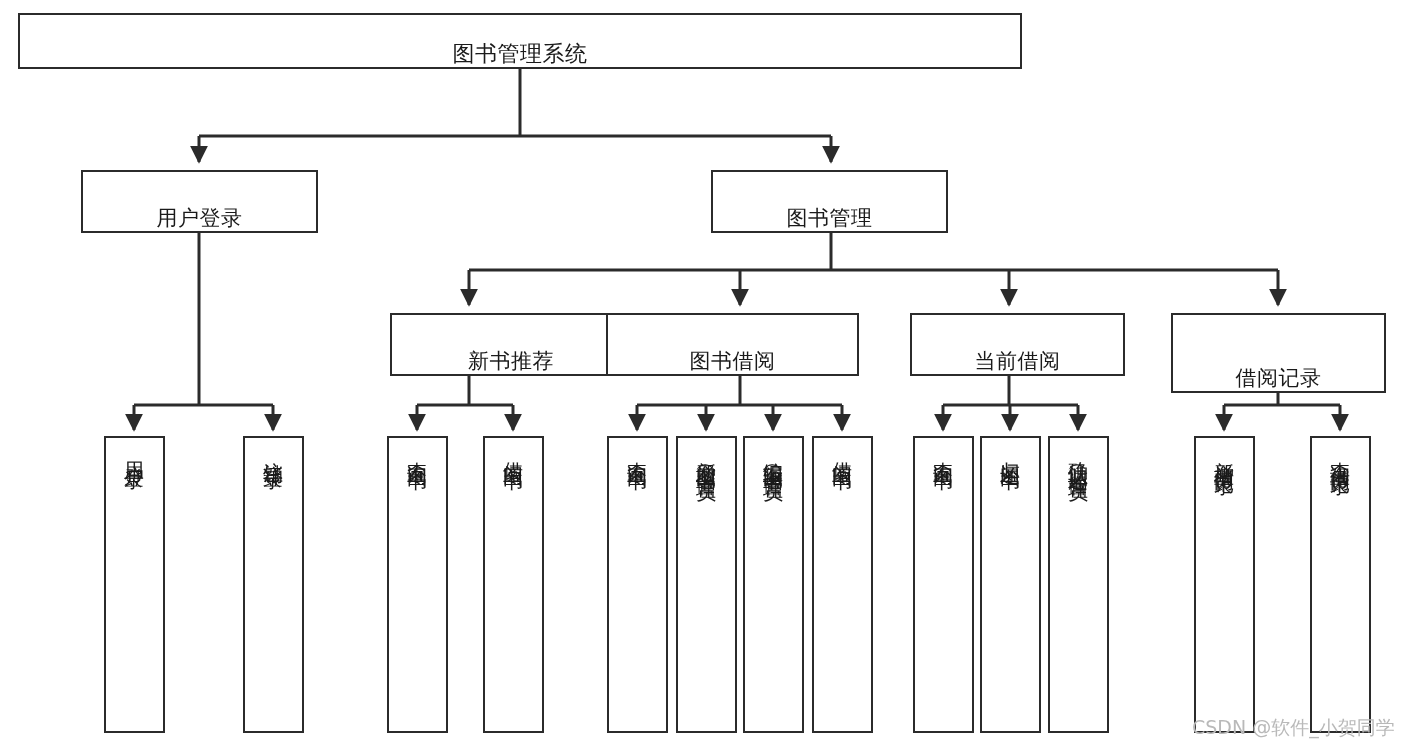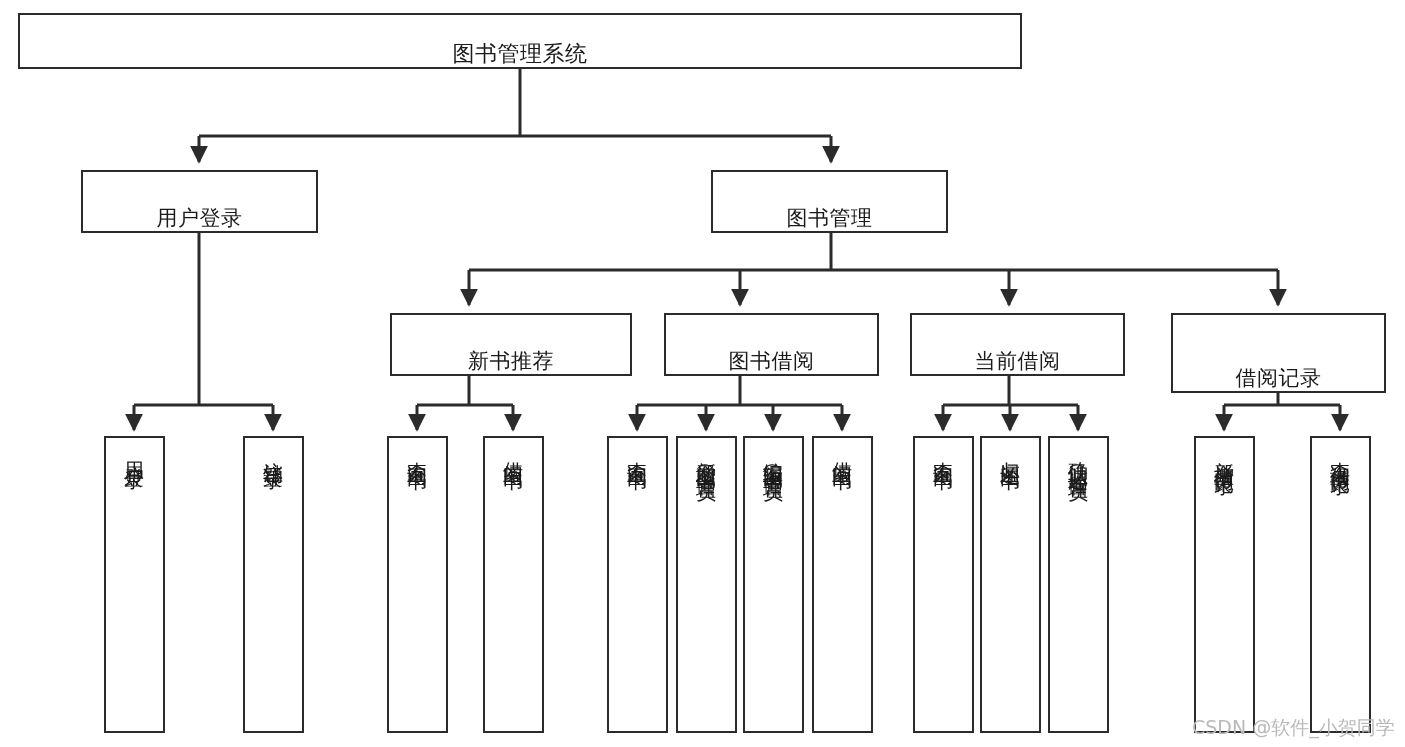--- a/index.html
+++ b/index.html
@@ -134,21 +134,21 @@
   <div class="node horiz" style="left:81px; top:170px; width:237px; height:63px;">
     <span class="node-label">用户登录</span>
   </div>
   <div class="node horiz" style="left:711px; top:170px; width:237px; height:63px;">
     <span class="node-label">图书管理</span>
   </div>
 
   <div class="node horiz" style="left:362px; top:313px; width:242px; height:63px;margin-left:28px;">
     <span class="node-label">新书推荐</span>
   </div>
-  <div class="node horiz" style="left:664px; top:313px; width:215px; height:63px;">
+  <div class="node horiz" style="left:606px; top:313px; width:253px; height:63px;">
     <span class="node-label">图书借阅</span>
   </div>
   <div class="node horiz" style="left:902px; top:313px; width:215px; height:63px;margin-left:8px;">
     <span class="node-label">当前借阅</span>
   </div>
   <div class="node horiz" style="left:1171px; top:313px; width:215px; height:80px;">
     <span class="node-label">借阅记录</span>
   </div>
 
   <div class="node vert" style="left:104px; top:436px; width:61px; height:297px;">

